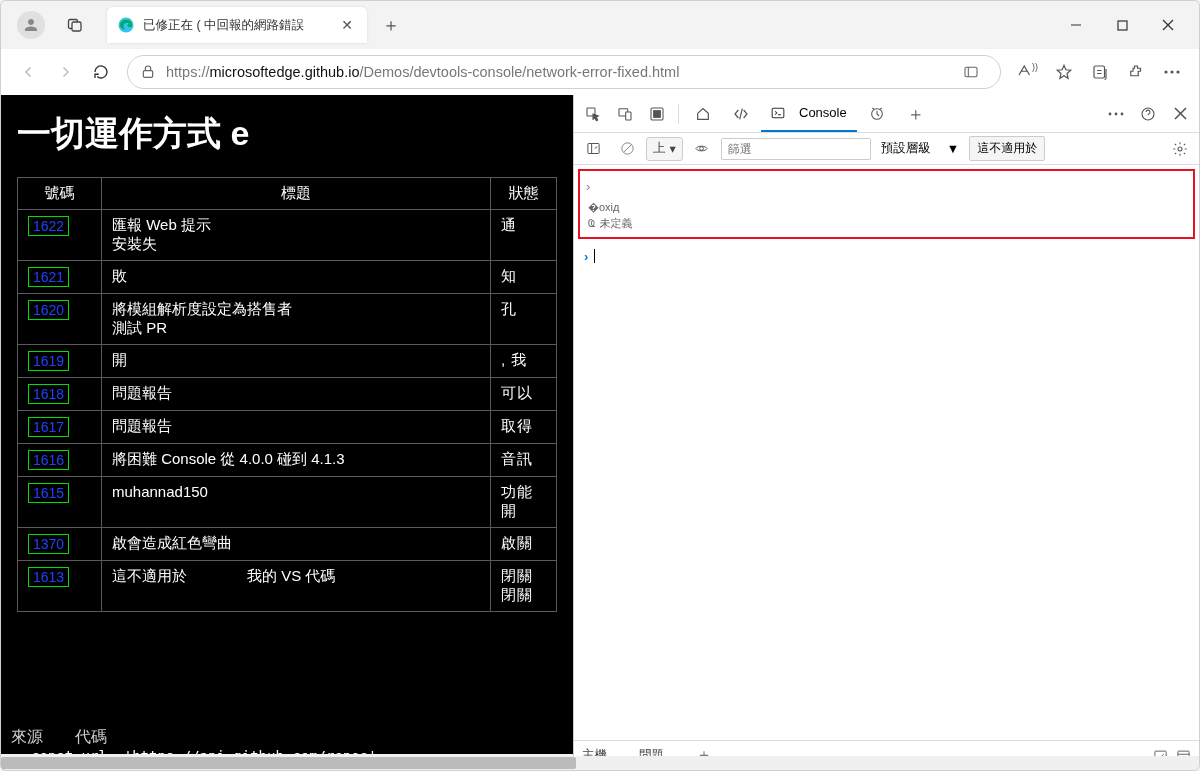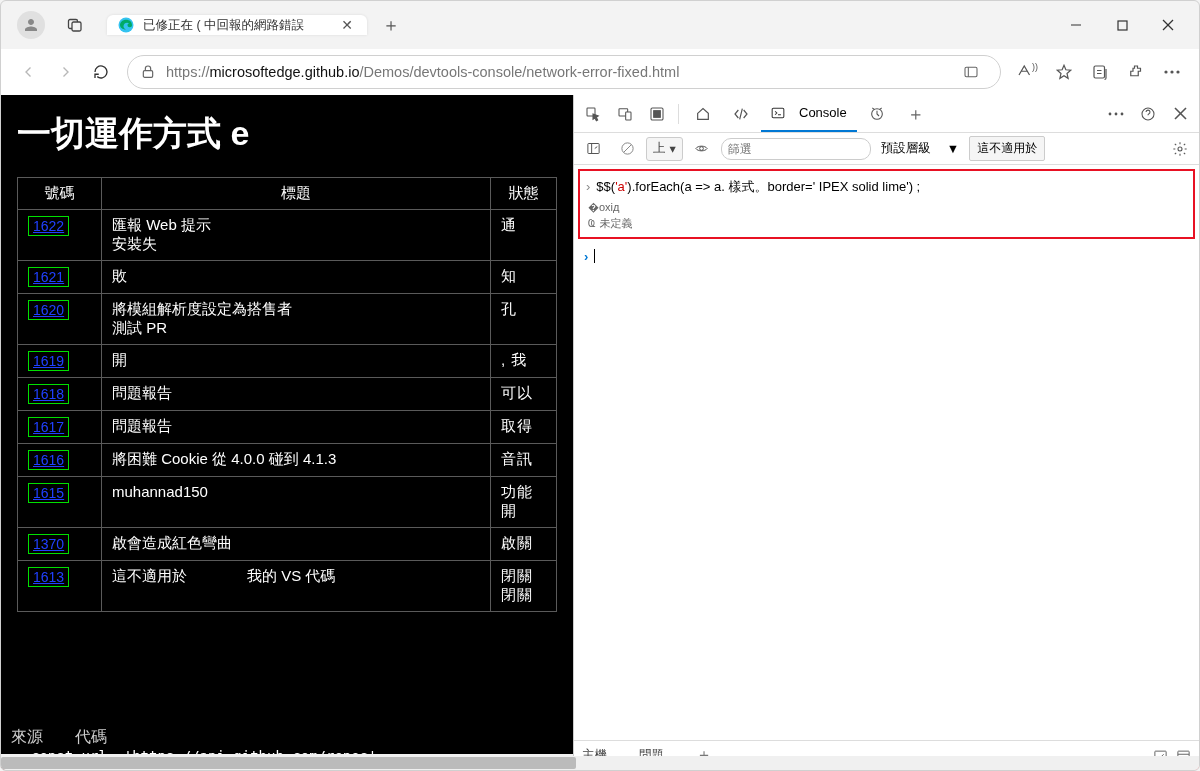--- a/index.html
+++ b/index.html
@@ -3,21 +3,21 @@
 <meta charset="utf-8">
 <style>
 * { margin: 0; padding: 0; box-sizing: border-box; font-family: "Segoe UI", "Microsoft YaHei", sans-serif; }
 body { width: 1200px; height: 771px; background: #f3f3f3; overflow: hidden; border: 1px solid #d0d0d0; border-radius: 6px; }
 
 
 .titlebar { height: 48px; display: flex; align-items: center; padding: 0 8px; }
 .avatar { width: 28px; height: 28px; background: #e0e0e0; border-radius: 50%; margin: 0 8px; display: flex; align-items: center; justify-content: center; }
 .avatar svg { width: 18px; height: 18px; fill: #888; }
 .tab-overview { width: 28px; height: 28px; margin: 0 8px; display: flex; align-items: center; justify-content: center; border-radius: 4px; }
-.browser-tab { height: 20px; background: #fff; border-radius: 6px 6px 0 0; display: flex; align-items: center; padding: 8px 10px; margin-left: 10px; min-width: 260px; max-width: 280px; box-shadow: 0 0 3px rgba(0,0,0,.1); }
+.browser-tab { height: 36px; background: #fff; border-radius: 6px 6px 0 0; display: flex; align-items: center; padding: 8px 10px; margin-left: 10px; min-width: 260px; max-width: 280px; box-shadow: 0 0 3px rgba(0,0,0,.1); }
 .edge-icon { width: 18px; height: 18px; margin-right: 8px; }
 .tab-title { font-size: 12.5px; white-space: nowrap; overflow: hidden; text-overflow: ellipsis; flex: 1; color: #333; }
 .tab-close { width: 20px; height: 20px; margin-left: 6px; display: flex; align-items: center; justify-content: center; border-radius: 3px; font-size: 14px; color: #555; }
 .new-tab { width: 32px; height: 32px; margin-left: 8px; display: flex; align-items: center; justify-content: center; font-size: 18px; color: #555; border-radius: 4px; }
 .win-controls { margin-left: auto; display: flex; }
 .win-btn { width: 46px; height: 40px; display: flex; align-items: center; justify-content: center; color: #333; font-size: 12px; }
 
 
 .addressbar { height: 46px; background: #fff; display: flex; align-items: center; padding: 0 10px; }
 .nav-btn { width: 36px; height: 36px; display: flex; align-items: center; justify-content: center; border-radius: 4px; color: #444; }
@@ -30,40 +30,40 @@
 
 .main { display: flex; height: calc(100% - 94px); background: #ef4444; position: relative; }
 .page { width: 572px; background: #000; color: #fff; overflow: hidden; position: relative; padding: 16px; }
 .page h1 { font-size: 34px; font-weight: 600; margin-bottom: 20px; color: #fff; }
 
 .data-table { width: 100%; border-collapse: collapse; }
 .data-table th, .data-table td { border: 1px solid #5a5a5a; padding: 6px 10px; font-size: 15px; vertical-align: top; text-align: left; }
 .data-table th { font-weight: 500; text-align: center; }
 .data-table th.num-col { width: 84px; }
 .data-table th.status-col { width: 66px; }
-.id-link { display: inline-block; border: 1px solid #00e000; padding: 1px 4px; color: #2040ff; text-decoration: underline; font-size: 14px; }
+.id-link { display: inline-block; border: 1px solid #00e000; padding: 1px 4px; color: #2040ff; font-size: 14px; }
 .status-cell { font-size: 14px; letter-spacing: 1px; }
 
 .page-footer { position: absolute; bottom: 0; left: 0; right: 0; padding: 6px 10px; }
 .footer-line { font-size: 16px; color: #ccc; margin-bottom: 0; }
 .code-line { font-family: Consolas, monospace; font-size: 14px; margin-left: 20px; color: #fff; }
 
 
 .devtools { flex: 1; display: flex; flex-direction: column; border-left: 1px solid #ccc; background: #fff; }
 .dt-topbar { height: 38px; border-bottom: 1px solid #ddd; display: flex; align-items: center; padding: 0 4px; gap: 2px; }
 .dt-icon-btn { width: 30px; height: 30px; display: flex; align-items: center; justify-content: center; color: #555; border-radius: 3px; }
 .dt-divider { width: 1px; height: 20px; background: #ddd; margin: 0 4px; }
 .dt-tab { padding: 4px 10px; font-size: 13px; display: flex; align-items: center; gap: 14px; height: 100%; color: #444; }
 .dt-tab.active { border-bottom: 2px solid #0078d4; color: #000; }
 .dt-topbar-right { margin-left: auto; display: flex; align-items: center; gap: 2px; }
 
 .dt-toolbar { height: 32px; border-bottom: 1px solid #ddd; display: flex; align-items: center; padding: 0 4px; gap: 4px; }
 .dt-tool { height: 24px; padding: 0 6px; display: flex; align-items: center; font-size: 12.5px; border-radius: 3px; color: #444; }
 .dt-tool.bordered { border: 1px solid #ccc; background: #f5f5f5; }
-.filter-input { border: 1px solid #ccc; height: 22px; font-size: 12px; padding: 0 6px; width: 150px; border-radius: 10px; }
+.filter-input { border: 1px solid #ccc; height: 22px; font-size: 12px; padding: 0 6px; width: 150px; border-radius: 2px; }
 .level-select { display: flex; align-items: center; font-size: 12.5px; white-space: nowrap; padding: 0 6px; gap: 4px; }
 .no-issues { border: 1px solid #ccc; font-size: 12px; padding: 3px 7px; background: #f5f5f5; border-radius: 2px; white-space: nowrap; }
 
 .console-body { flex: 1; position: relative; font-family: Consolas, "Courier New", monospace; font-size: 13px; }
 .highlight-box { border: 2px solid #e81123; margin: 4px; padding: 6px; }
 .console-row { display: flex; align-items: flex-start; gap: 6px; line-height: 1.5; }
 .prompt { color: #888; }
 .code-a { color: #c00; }
 .code-meth { color: #000; }
 .result-line { display: flex; align-items: center; gap: 4px; font-size: 11px; color: #666; padding-left: 2px; margin-top: 2px; }
@@ -227,21 +227,21 @@
             <td>問題報告</td>
             <td class="status-cell">可以</td>
           </tr>
           <tr>
             <td><a class="id-link">1617</a></td>
             <td>問題報告</td>
             <td class="status-cell">取得</td>
           </tr>
           <tr>
             <td><a class="id-link">1616</a></td>
-            <td>將困難 Cookie 從 4.0.0 碰到 4.1.3</td>
+            <td>將困難 Console 從 4.0.0 碰到 4.1.3</td>
             <td class="status-cell">音訊</td>
           </tr>
           <tr>
             <td><a class="id-link">1615</a></td>
             <td>muhannad150</td>
             <td class="status-cell">功能開</td>
           </tr>
           <tr>
             <td><a class="id-link">1370</a></td>
             <td>啟會造成紅色彎曲</td>
@@ -365,23 +365,20 @@
             <circle cx="12" cy="12" r="3"></circle>
             <path d="M12 2v3M12 19v3M4.2 4.2l2.1 2.1M17.7 17.7l2.1 2.1M2 12h3M19 12h3M4.2 19.8l2.1-2.1M17.7 6.3l2.1-2.1"></path>
           </svg>
         </div>
     </div>
 
     <div class="console-body">
       <div class="highlight-box">
         <div class="console-row">
           <span class="prompt">›</span>
-          <span>
-            <span class="code-meth">$$(</span><span class="code-a">'a'</span><span class="code-meth">).forEach(a =&gt; a. 樣式。border=' IPEX solid lime') ;</span>
-          </span>
         </div>
         <div class="result-line">
           <span>�охід</span>
         </div>
         <div class="result-line">
           <span style="font-size:10px">Ҩ</span>
             <span>未定義</span>
         </div>
       </div>
       <div class="input-row">

